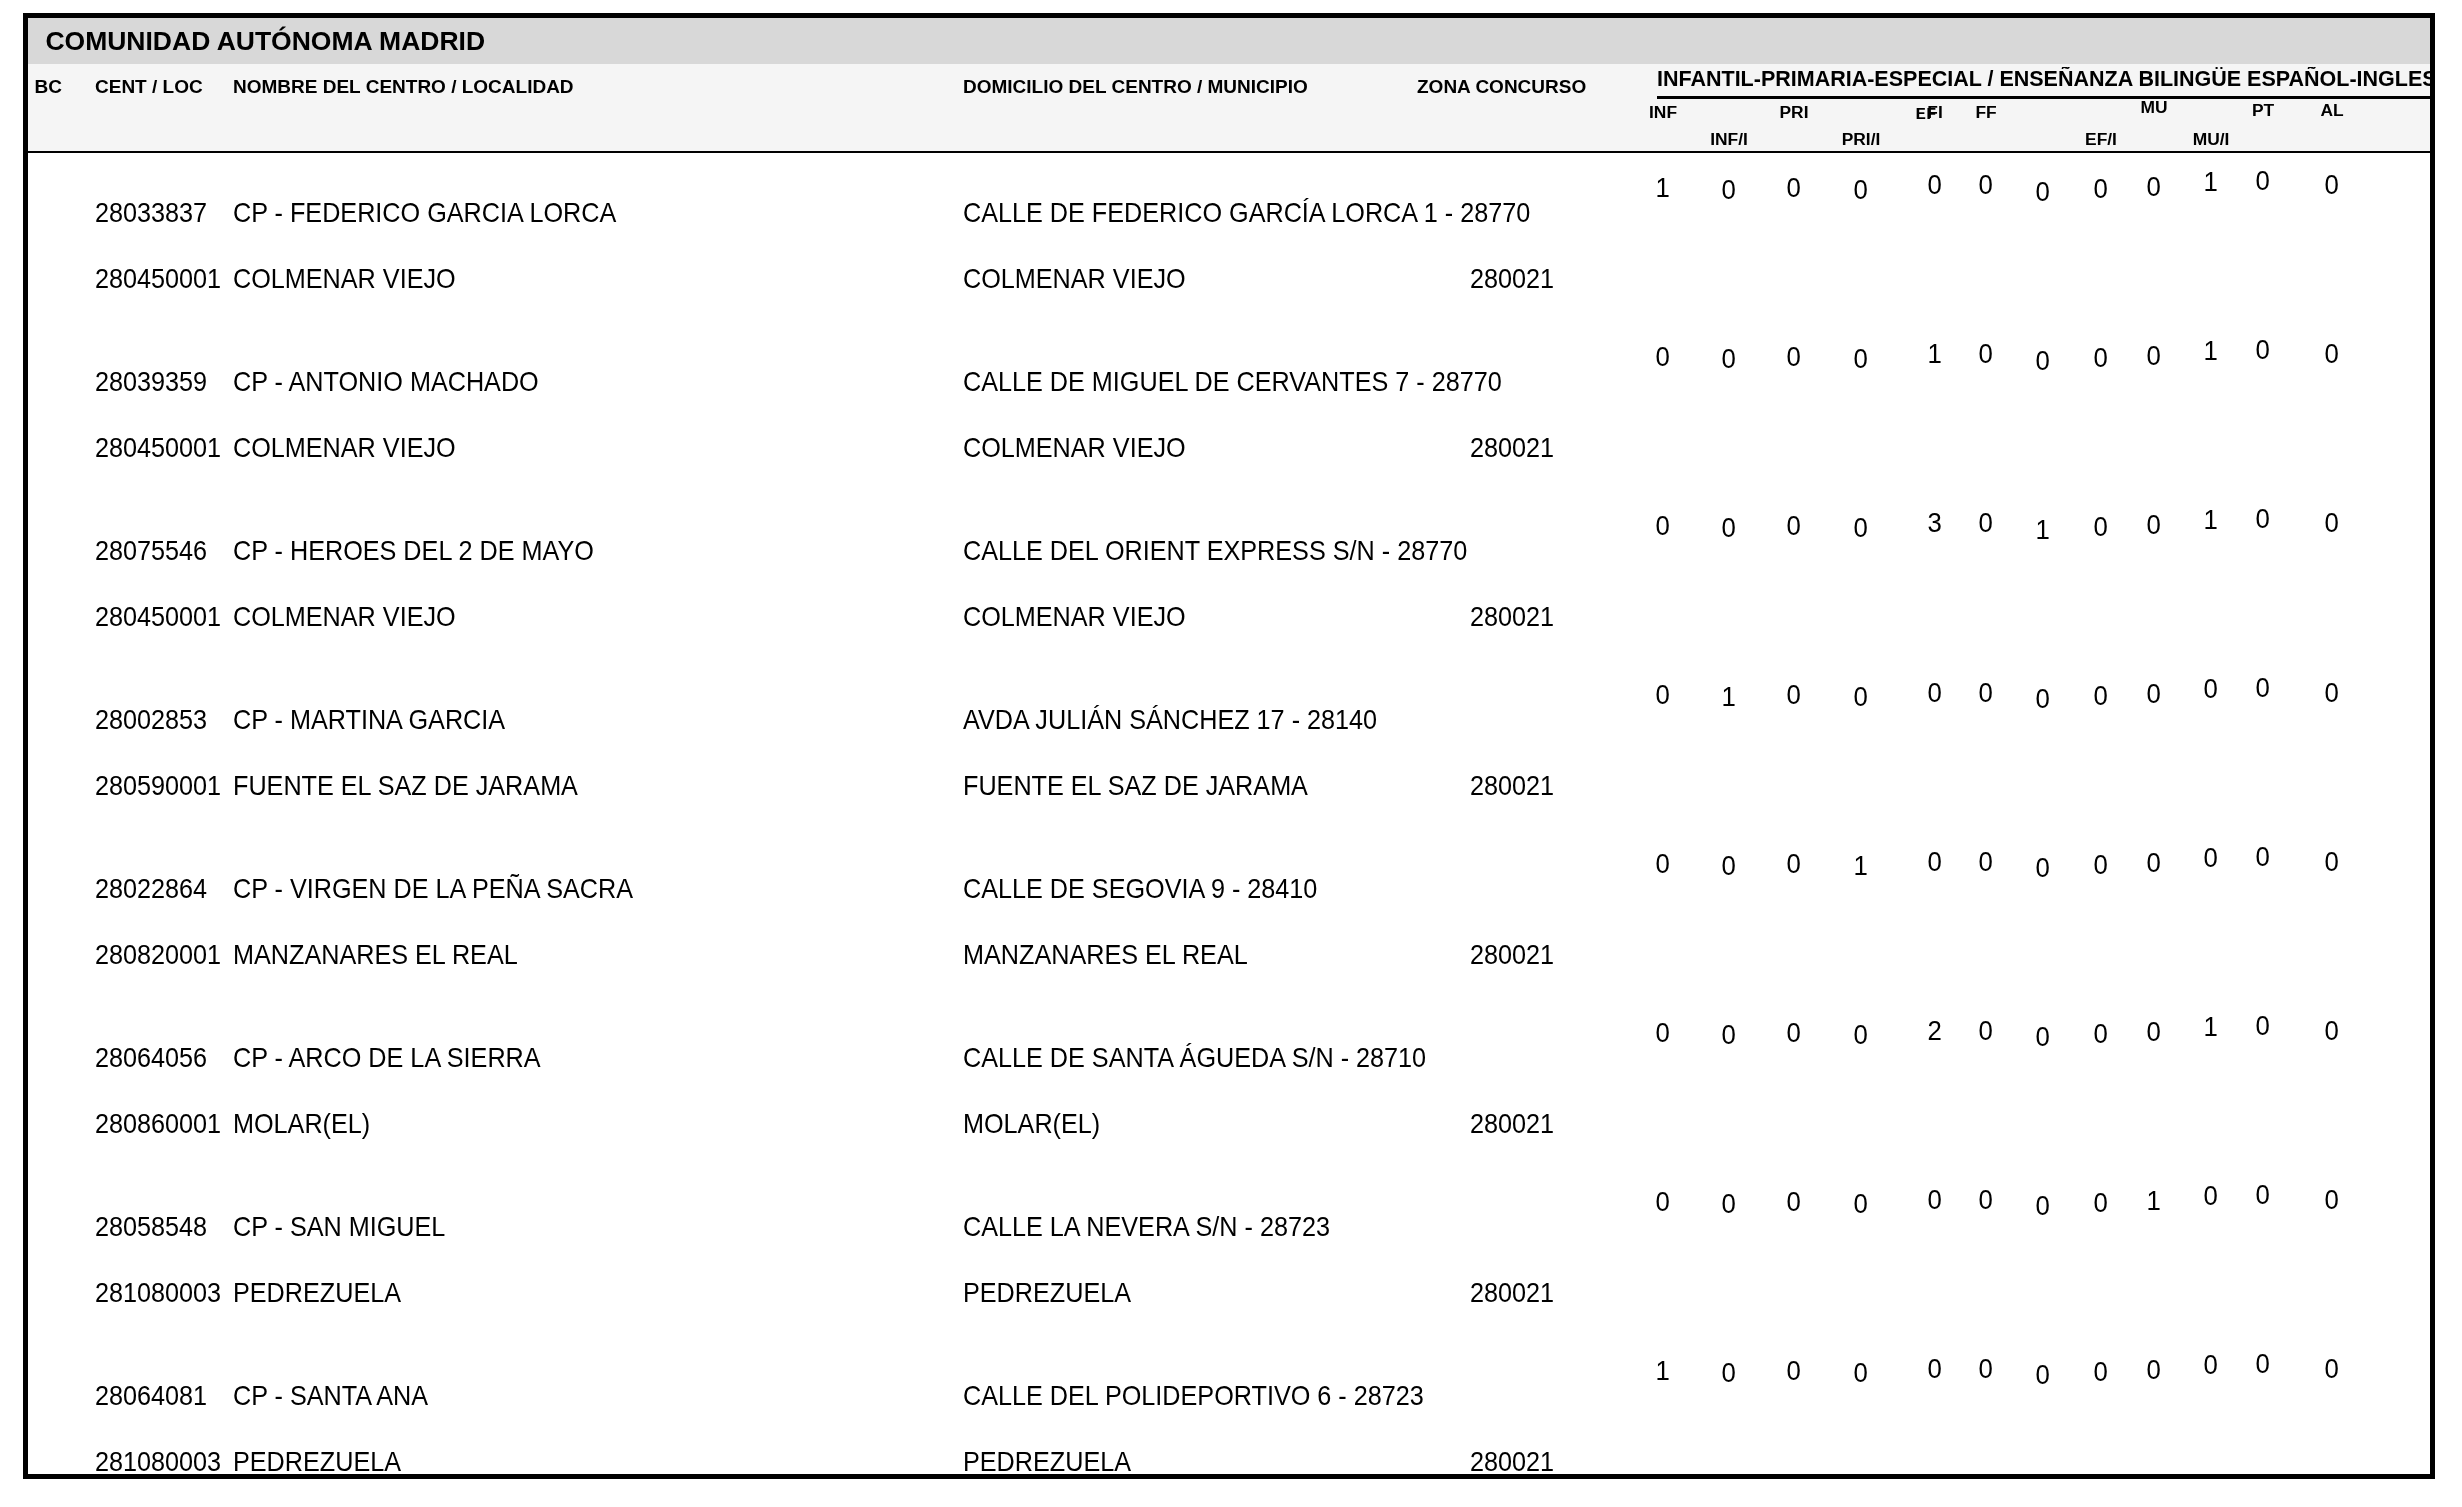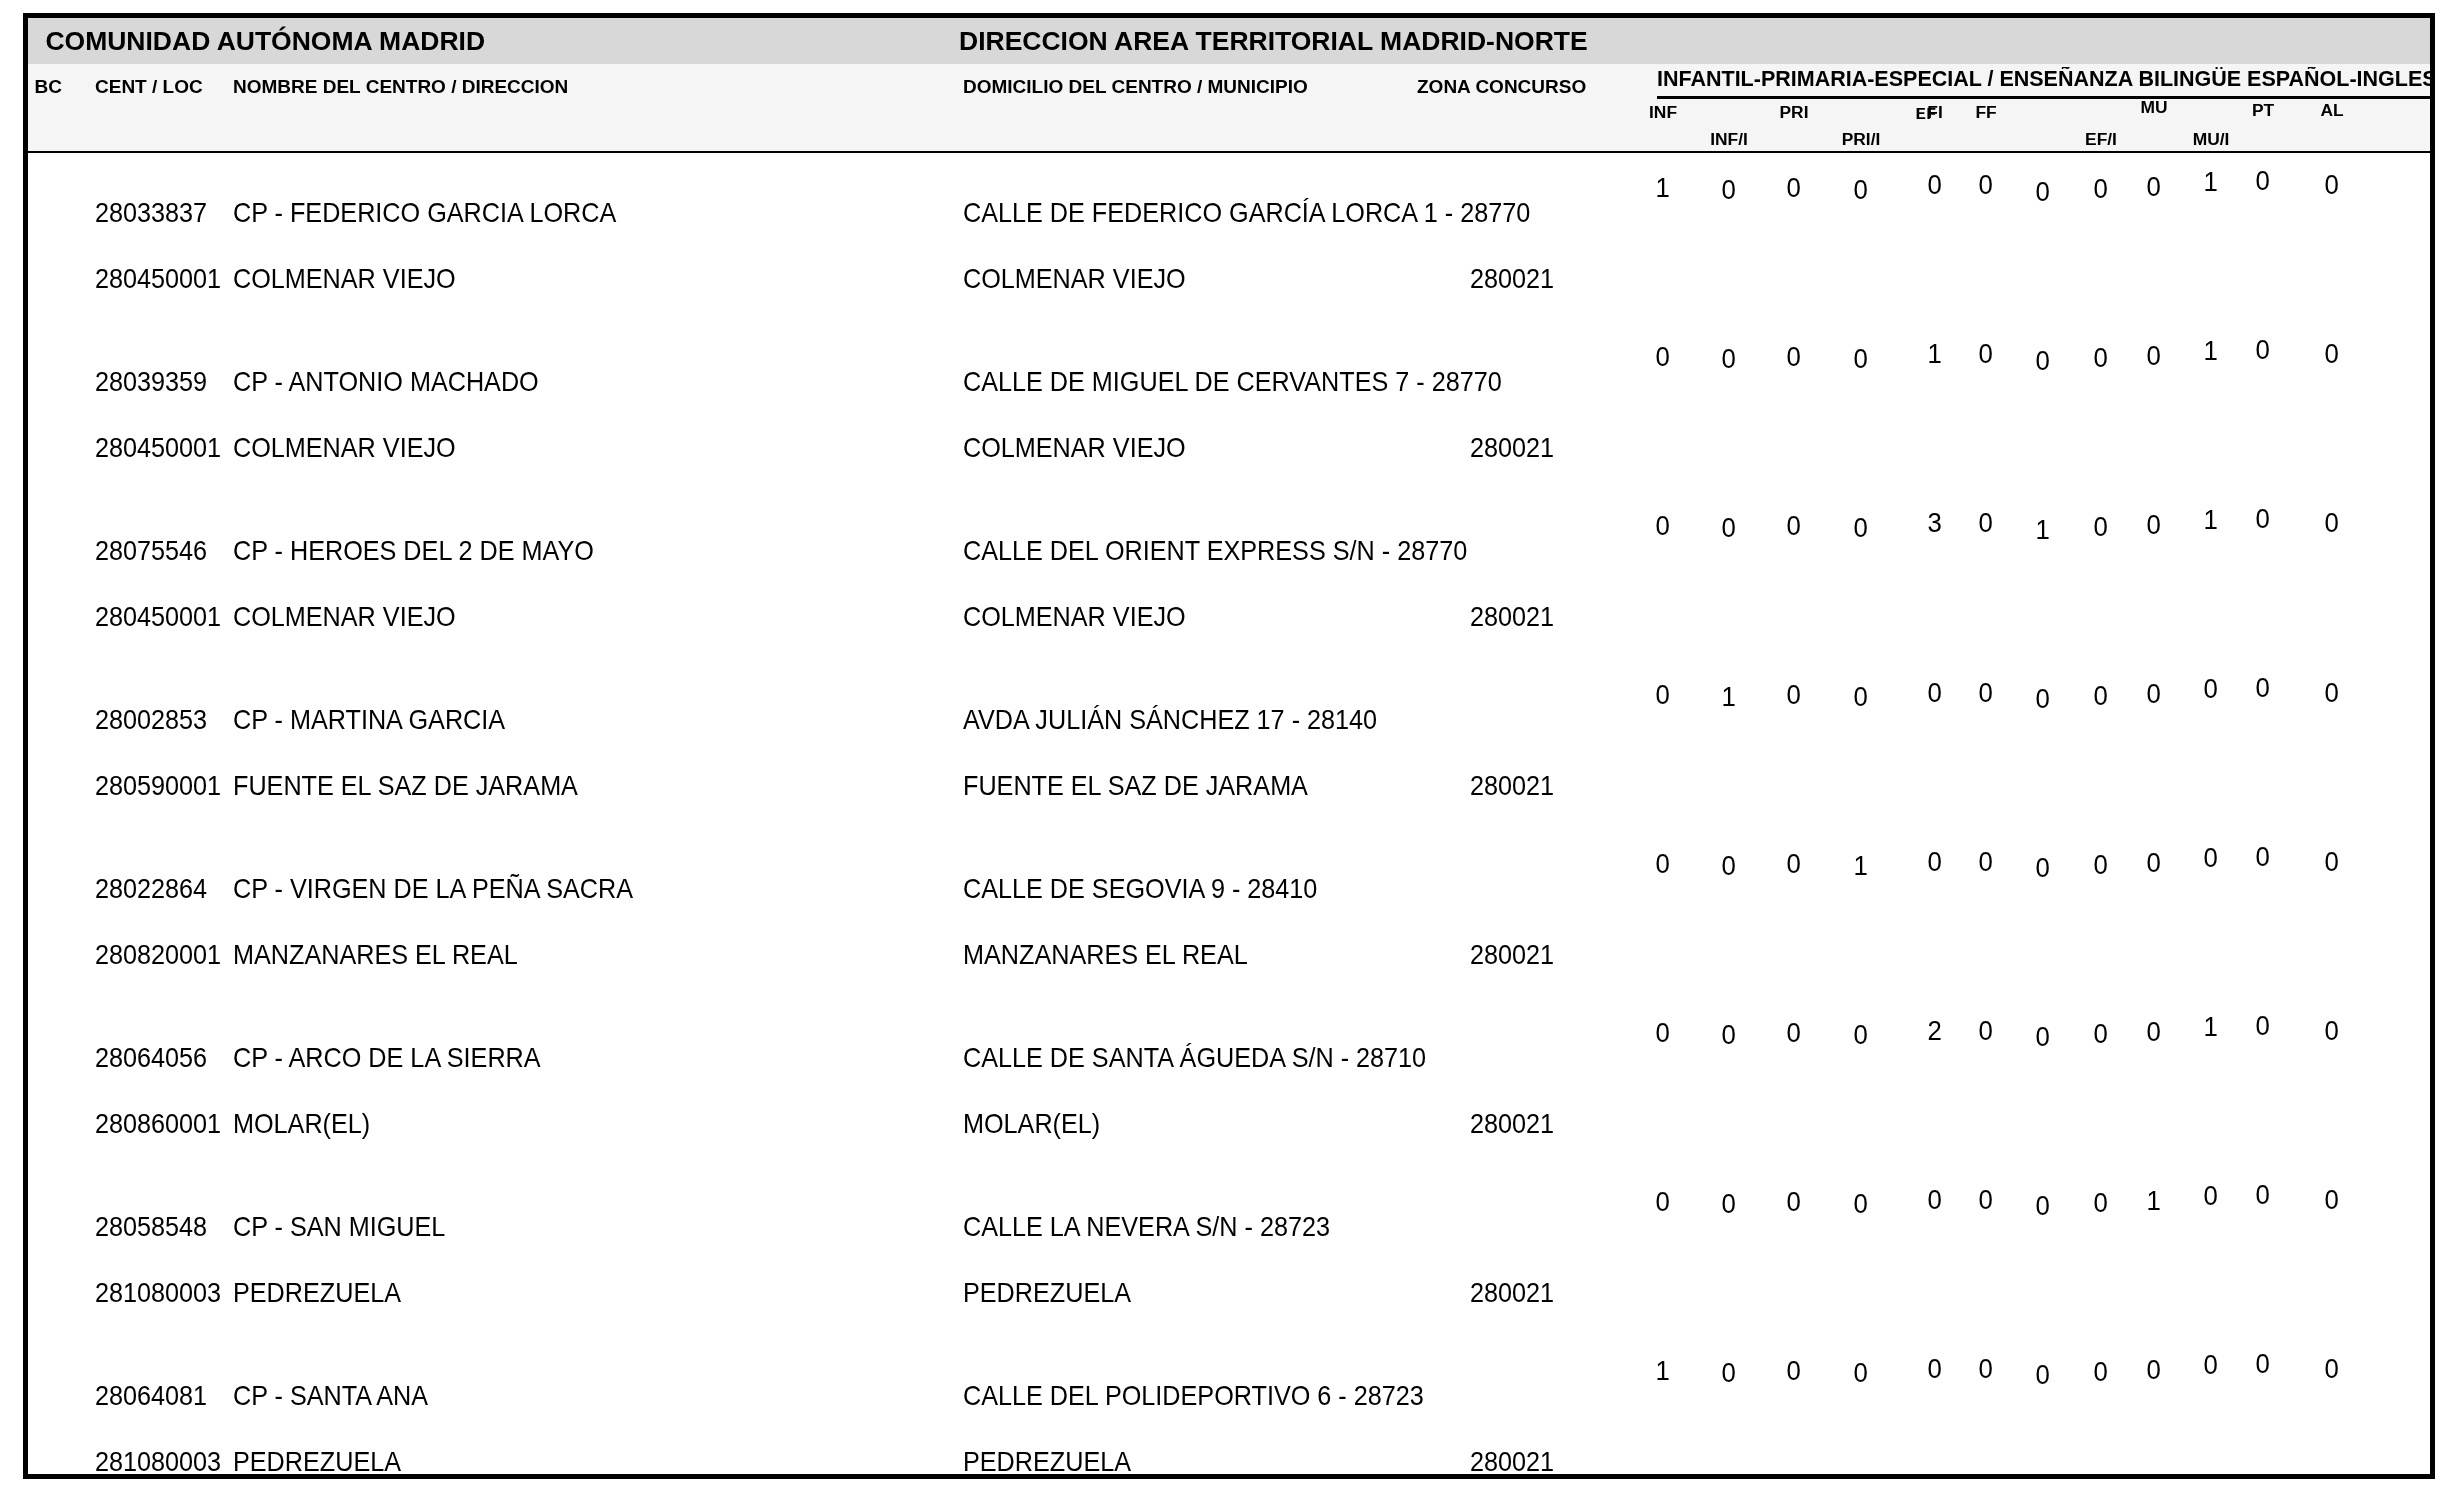--- a/index.html
+++ b/index.html
@@ -46,27 +46,26 @@
   .num .cn { display:inline-block; transform:scaleX(0.92); transform-origin:50% 0; }
 </style>
 </head>
 <body>
 
 <div class="page">
   <div class="frame">
 
     <div class="titlebar">
       <span class="title t-left">COMUNIDAD AUTÓNOMA MADRID</span>
-      <span class="title t-right">DIRECCION AREA TERRITORIAL MADRID-NORTE</span>
     </div>
 
     <div class="colhead">
       <span class="ch ch-bc">BC</span>
       <span class="ch ch-centloc">CENT / LOC</span>
-      <span class="ch ch-nombre">NOMBRE DEL CENTRO / DIRECCION</span>
+      <span class="ch ch-nombre">NOMBRE DEL CENTRO / LOCALIDAD</span>
       <span class="ch ch-domicilio">DOMICILIO DEL CENTRO / MUNICIPIO</span>
       <span class="ch ch-zona">ZONA CONCURSO</span>
       <span class="grouphead">INFANTIL-PRIMARIA-ESPECIAL / ENSEÑANZA BILINGÜE ESPAÑOL-INGLES</span>
       <div id="subcols">
           <span class="subcol" style="left: 1635px; top: 38px;">INF</span>
           <span class="subcol" style="left: 1701px; top: 65px;">INF/I</span>
           <span class="subcol" style="left: 1766px; top: 38px;">PRI</span>
           <span class="subcol" style="left: 1833px; top: 65px;">PRI/I</span>
           <span class="subcol" style="left: 1907px; top: 38px;">FI</span>
           <span class="subcol" style="left: 1958px; top: 38px;">FF</span>

